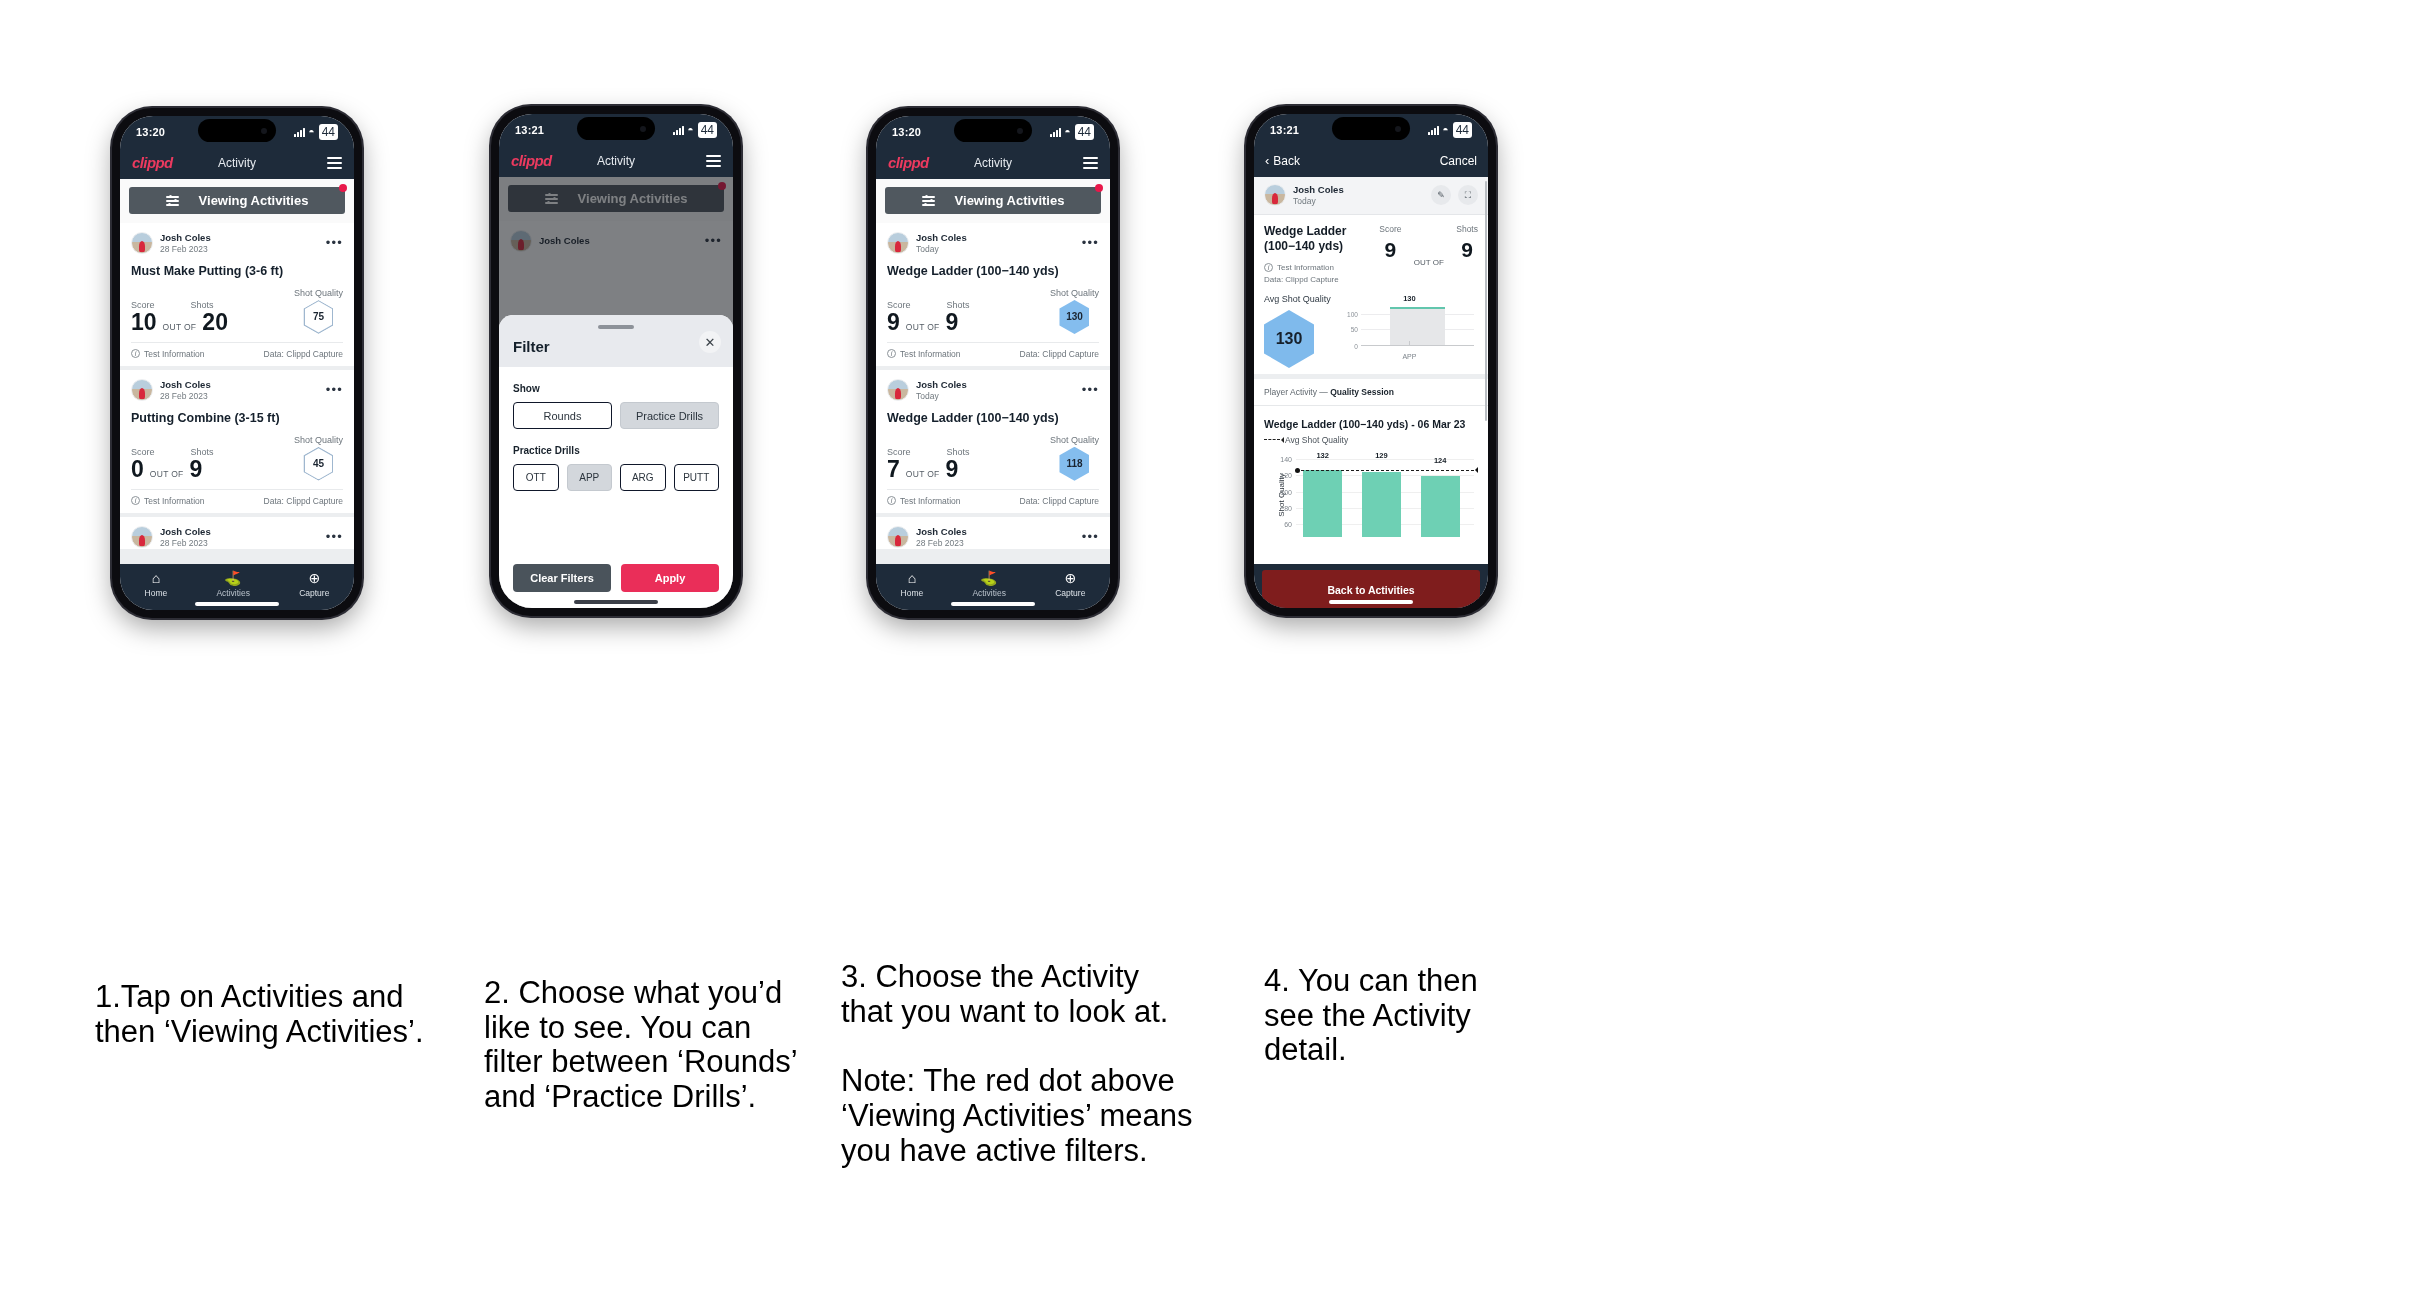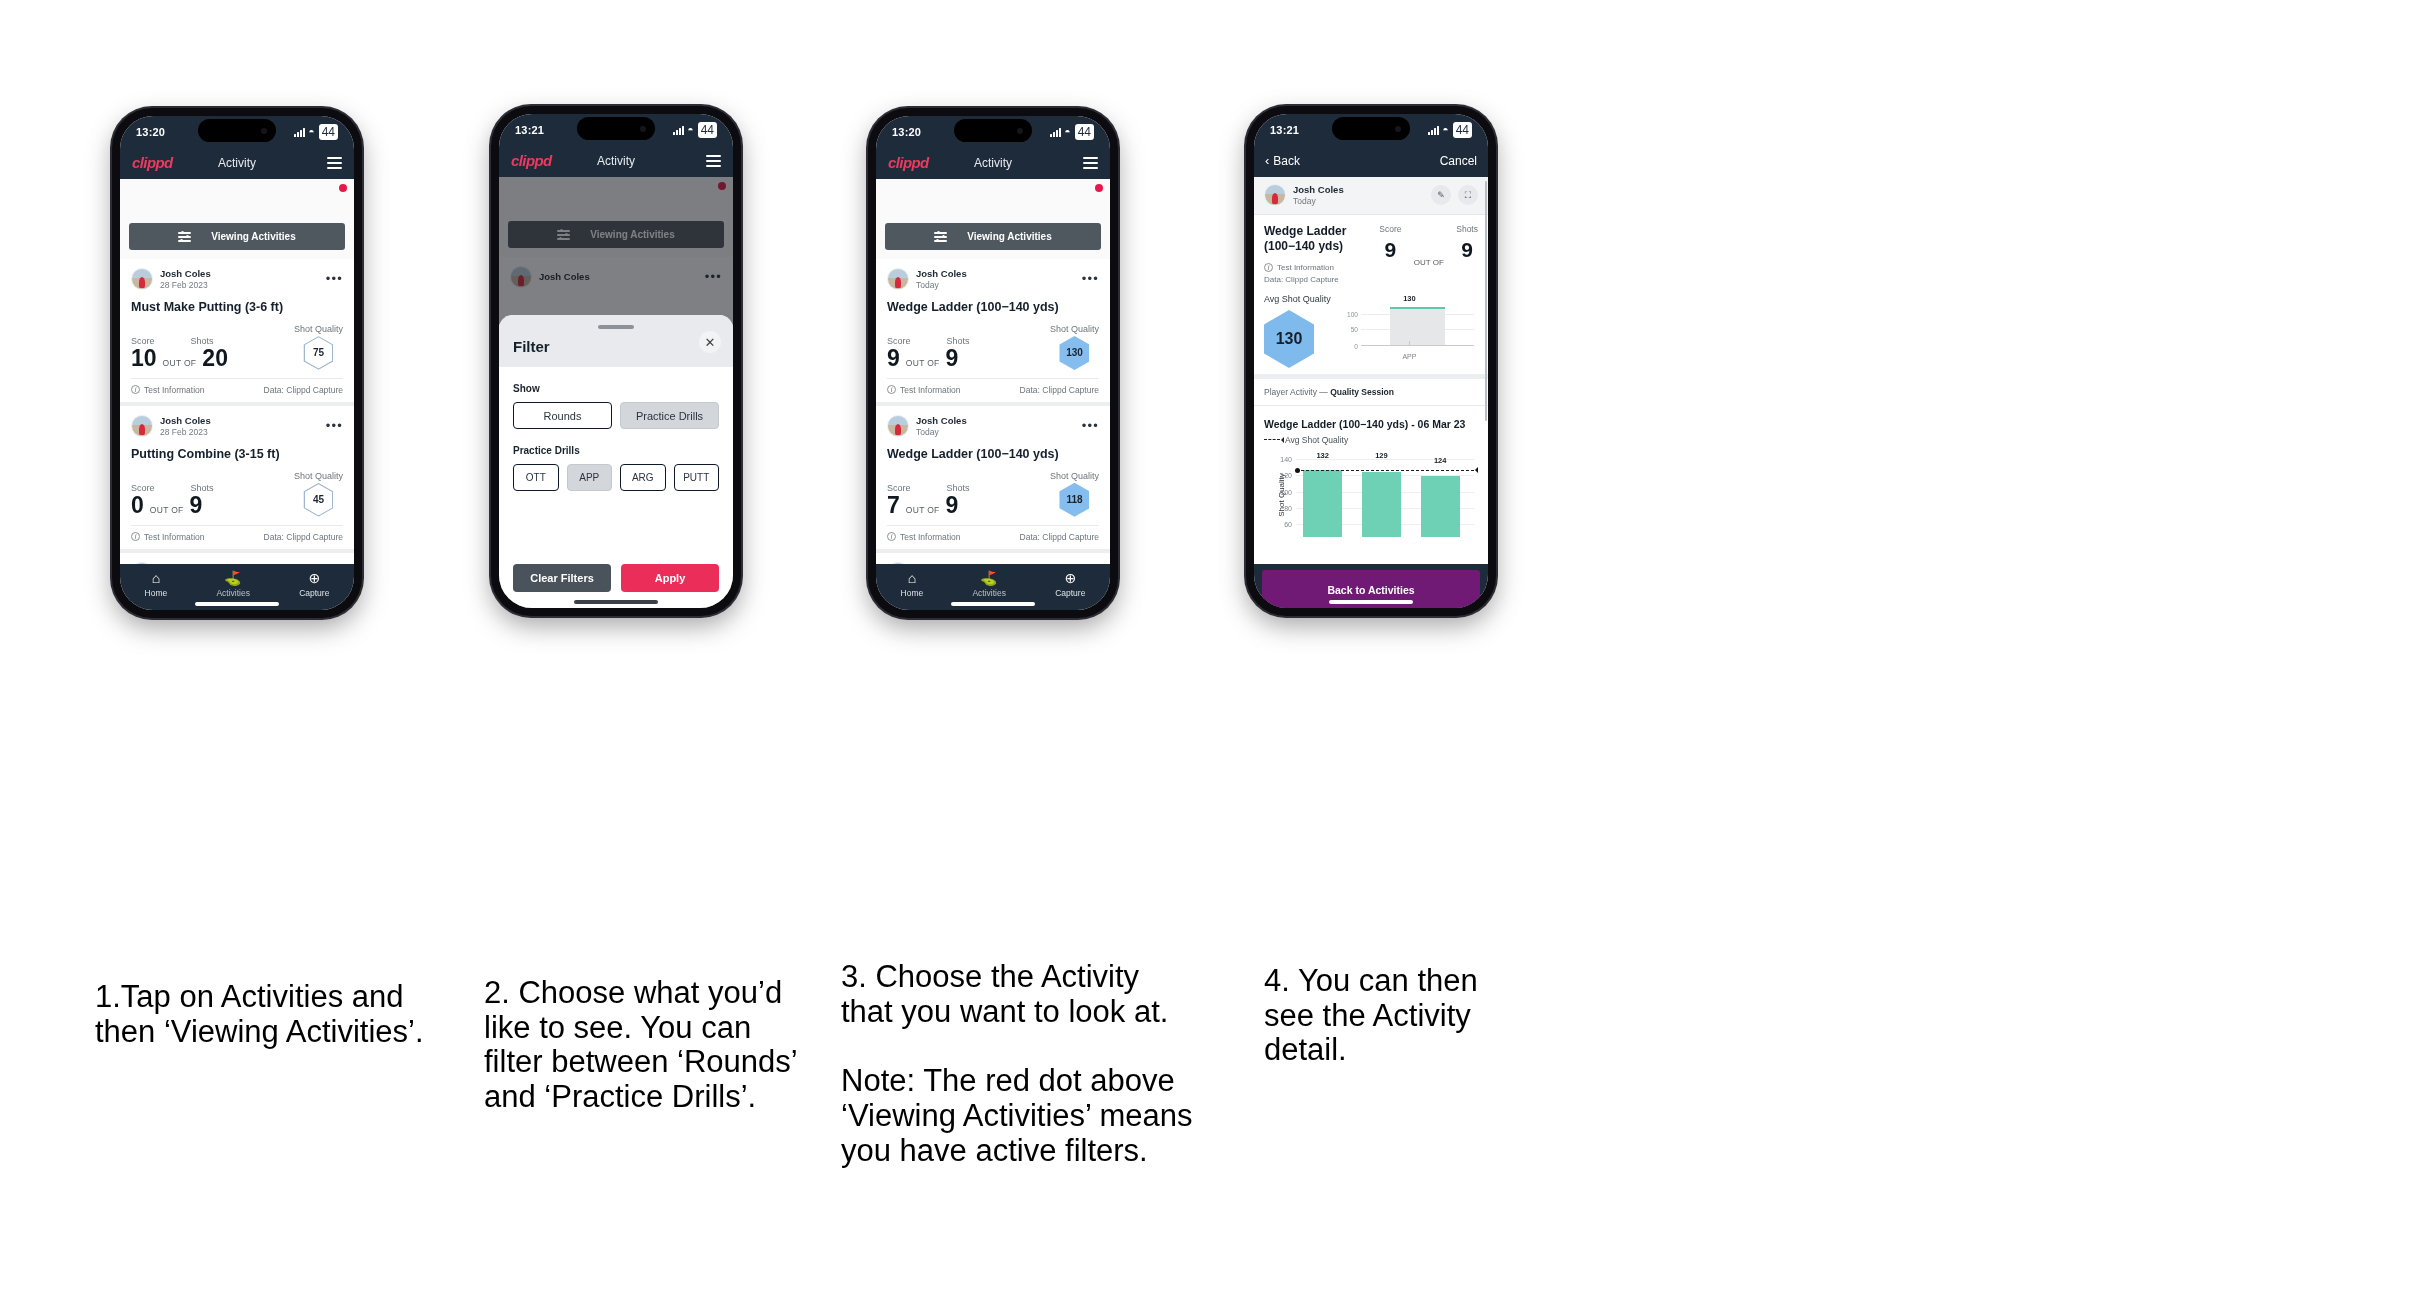--- a/index.html
+++ b/index.html
@@ -83,21 +83,21 @@
     padding: 0 11px; flex: 0 0 auto; color: #fff; font-size: 12px;
   }
   .navbar .back { display: flex; align-items: center; gap: 4px; }
   .chev { font-size: 13px; line-height: 1; }
 
   
   .filterwrap { position: relative; padding: 8px 9px 9px 9px; background: #fafafa; flex: 0 0 auto; }
   .filterbtn {
     height: 27px; background: #50585f; border-radius: 3px;
     display: flex; align-items: center; justify-content: center; gap: 20px;
-    color: #fff; font-size: 10px; font-weight: 600; margin-top: 36px;
+    color: #fff; font-size: 13px; font-weight: 600;
   }
   .reddot {
     position: absolute; right: 7px; top: 5px;
     width: 8px; height: 8px; border-radius: 50%;
     background: #e8184a;
   }
   .slider-icon { width: 13px; height: 11px; position: relative; }
   .slider-icon b { position: absolute; left: 0; right: 0; height: 1.6px; background: #fff; border-radius:1px;}
   .slider-icon b:nth-of-type(1){ top: 1px; } .slider-icon b:nth-of-type(2){ top: 5px; } .slider-icon b:nth-of-type(3){ top: 9px; }
   .slider-icon u { position: absolute; width: 3.2px; height: 3.2px; border-radius:50%; background:#fff; border:0; }
@@ -271,21 +271,21 @@
   .bc-plot { position: absolute; left: 34px; right: 6px; top: 6px; bottom: 0; }
   .bc-grid { position: absolute; left: 0; right: 0; border-top: 1px solid #efefef; }
   .bc-ytick { position: absolute; right: 100%; margin-right: 4px; transform: translateY(-50%); font-size: 7px; color: #7f868d; }
   .bc-bar { position: absolute; bottom: 0; background: #6ed0b4; }
   .bc-val { position: absolute; font-size: 7.5px; font-weight: 700; color: #161e26; transform: translateX(-50%); }
   .bc-avgline { position: absolute; left: 0; right: 0; border-top: 1.4px dashed #1b1b1b; }
   .bc-avgline::before { content:""; position:absolute; left:-1px; top:-3px; width:5px; height:5px; border-radius:50%; background:#111; }
   .bc-avgline::after { content:""; position:absolute; right:-4px; top:-3.6px; border:3.6px solid transparent; border-right-color:#111; }
 
   .backbtn {
-    margin: 0 8px 0 8px; height: 40px; background: #701a75; border-radius: 3px;
+    margin: 0 8px 0 8px; height: 40px; background: #7f1d1d; border-radius: 3px;
     display: flex; align-items: center; justify-content: center;
     color: #fff; font-size: 10.5px; font-weight: 600;
   }
   .d-scroll { position: absolute; right: 1px; top: 4px; width: 2px; height: 62%; background: #b9bdc2; border-radius: 2px; }
 
   
   .caption {
     position: absolute;
     font-size: 31px; line-height: 1.12; color: #000;
     font-family: "Liberation Sans", sans-serif;

